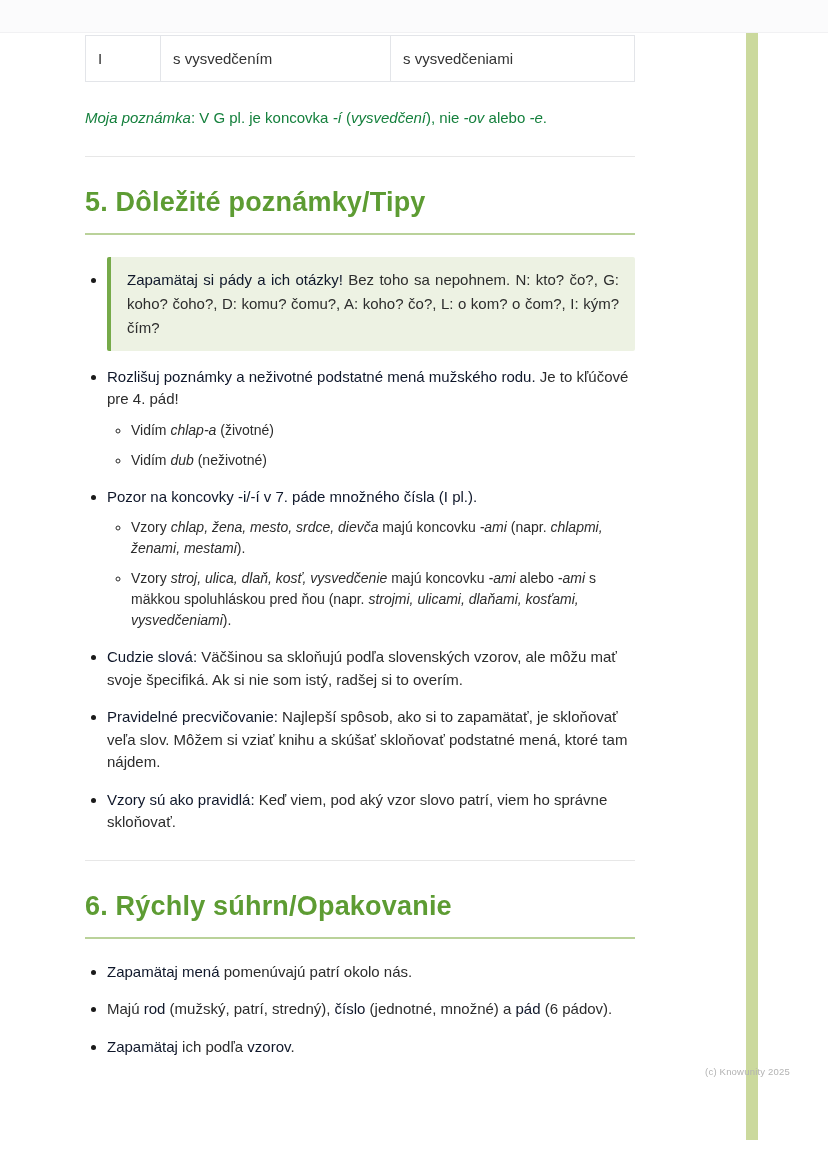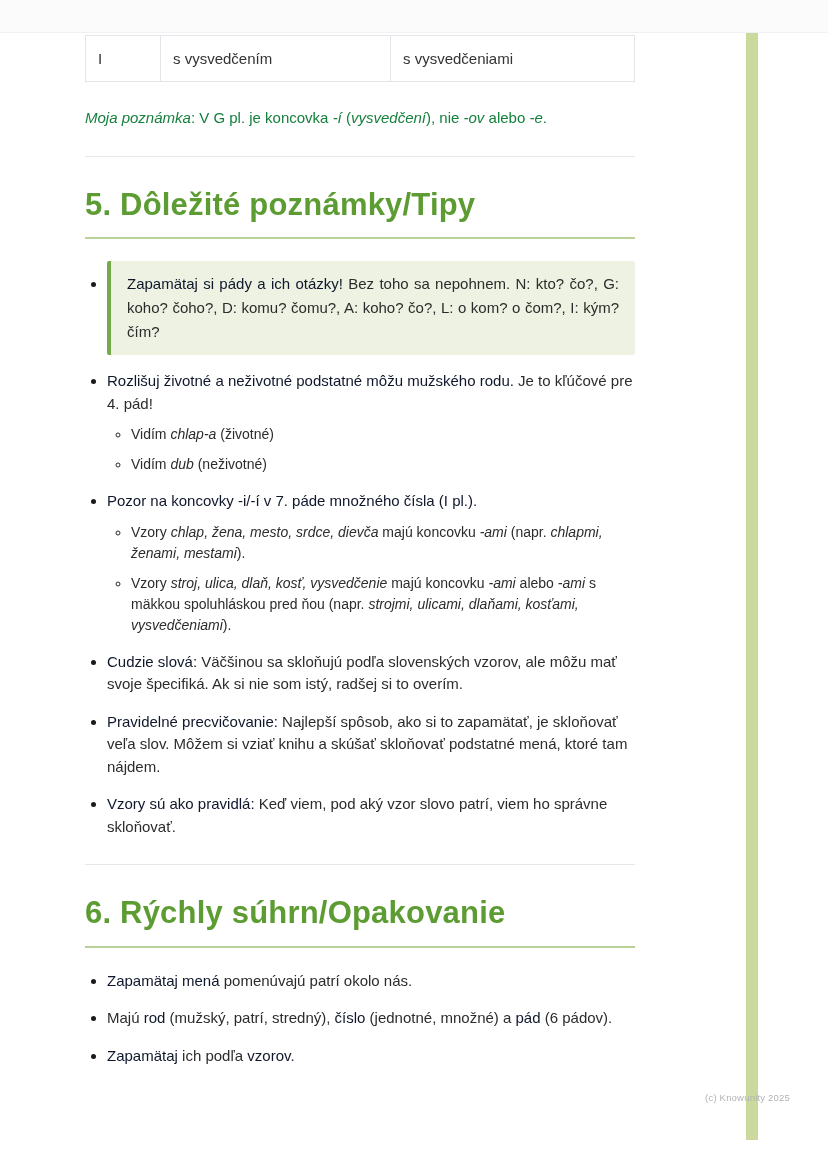--- a/index.html
+++ b/index.html
@@ -27,21 +27,21 @@
     padding:14px 12px; background:#ffffff; vertical-align:middle;
   }
   table.decl td:nth-child(1) { width:75px; }
   table.decl td:nth-child(2) { width:230px; }
 
   p.note { margin-top:25px; font-size:15px; line-height:1.5; color:#15803d; }
 
   hr.rule { border:none; border-top:1px solid var(--rule-color, #e7e7e7); margin:26px 0; }
 
   h2.section {
-    margin-top:30px; font-size:31px; line-height:1.15; font-weight:700;
+    margin-top:30px; font-size:27px; line-height:1.15; font-weight:700;
     color:var(--accent-green, #5d9c33);
     padding-bottom:15px;
     border-bottom:2px solid var(--underline-green, #bad29a);
     letter-spacing:0.2px;
   }
 
   ul.top { margin-top:22px; padding-left:22px; list-style:disc outside; }
   ul.top > li { margin-bottom:15px; font-size:15px; line-height:1.5; color:#2c2c2c; }
   ul.top > li::marker { color:#1a1a1a; }
 
@@ -53,21 +53,21 @@
     background:var(--callout-bg, #edf2e3);
     border-left:4px solid var(--callout-border, #76aa49);
     padding:11px 16px; border-radius:2px;
   }
   .callout p { font-size:15px; line-height:1.6; text-align:justify; color:#2c2c2c; }
 
   .b { font-weight:400; color:#0f172a; }
   .i { font-style:italic; }
 
   .watermark {
-    position:absolute; top:1092px; right:38px; z-index:3;
+    position:absolute; top:1066px; right:38px; z-index:3;
     font-size:9.5px; color:var(--muted-gray, #b3b3b3); letter-spacing:0.2px;
   }
 </style>
 </head>
 <body>
 
 <div class="canvas">
   <div class="page-gap-top"></div>
   <div class="side-stripe"></div>
 
@@ -90,21 +90,21 @@
     <h2 class="section">5. Dôležité poznámky/Tipy</h2>
 
     <ul class="top">
       <li>
         <div class="callout">
           <p><span class="b">Zapamätaj si pády a ich otázky!</span><span> Bez toho sa nepohnem. N: kto? čo?, G: koho? čoho?, D: komu? čomu?, A: koho? čo?, L: o kom? o čom?, I: kým? čím?</span></p>
         </div>
       </li>
 
       <li>
-        <p><span class="b">Rozlišuj životné a neživotné podstatné môžu mužského rodu.</span><span> Je to kľúčové pre 4. pád!</span></p>
+        <p><span class="b">Rozlišuj poznámky a neživotné podstatné mená mužského rodu.</span><span> Je to kľúčové pre 4. pád!</span></p>
         <ul class="sub">
           <li>
             <p><span>Vidím </span><span class="i">chlap-a</span><span> (životné)</span></p>
           </li>
           <li>
             <p><span>Vidím </span><span class="i">dub</span><span> (neživotné)</span></p>
           </li>
         </ul>
       </li>
 

